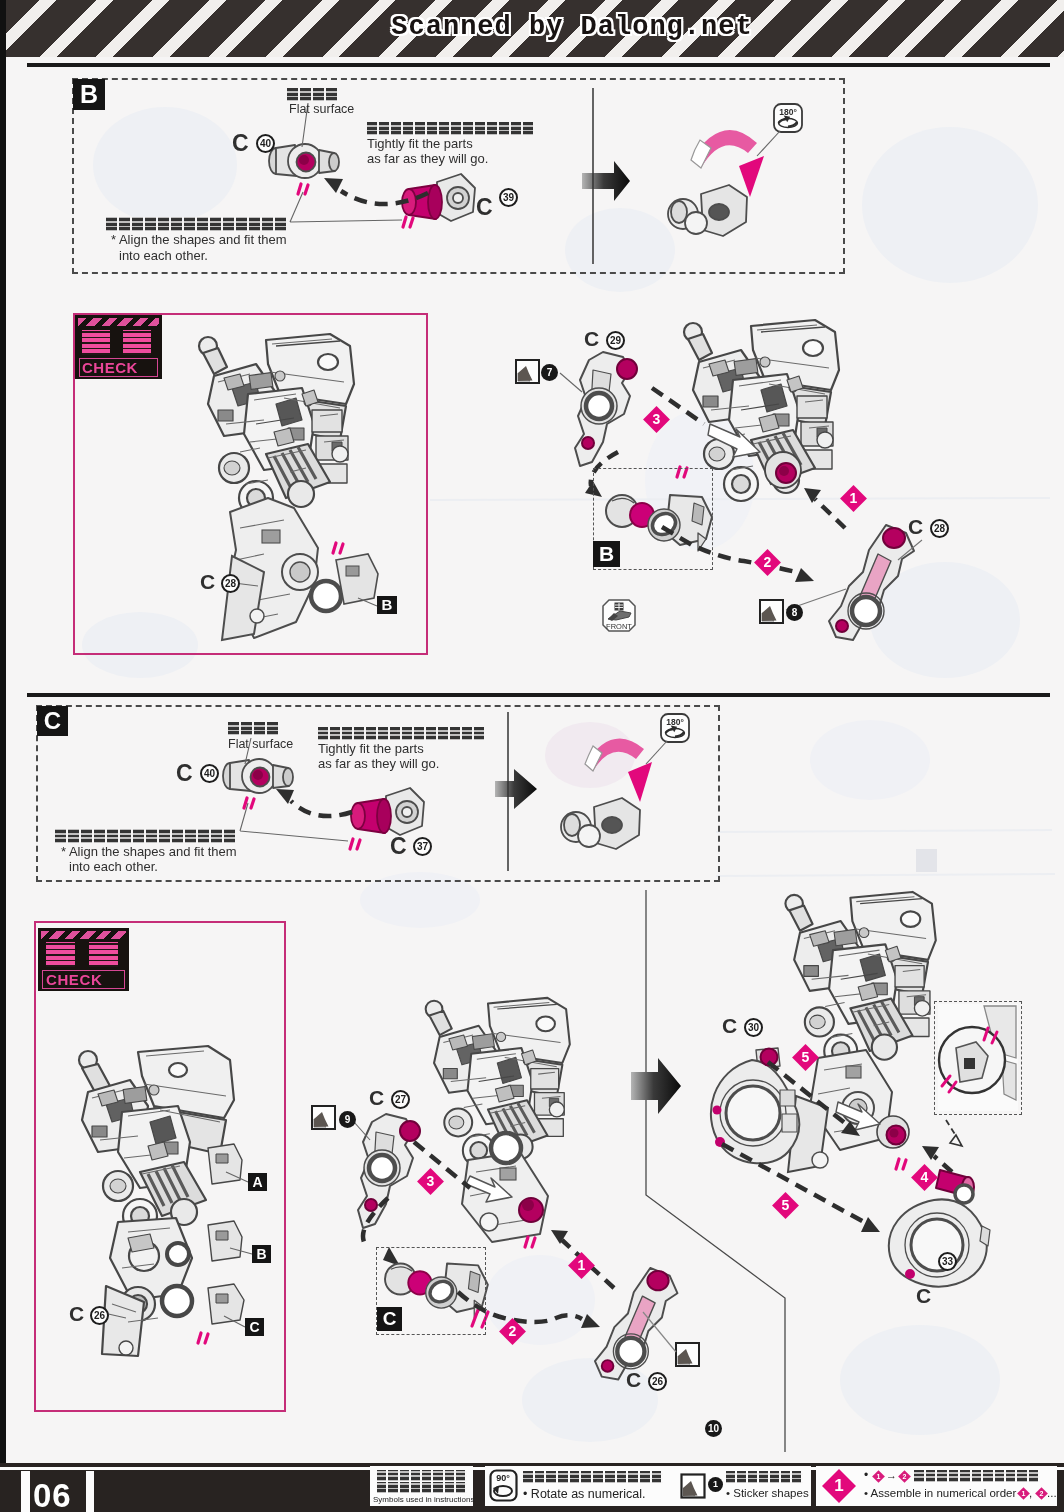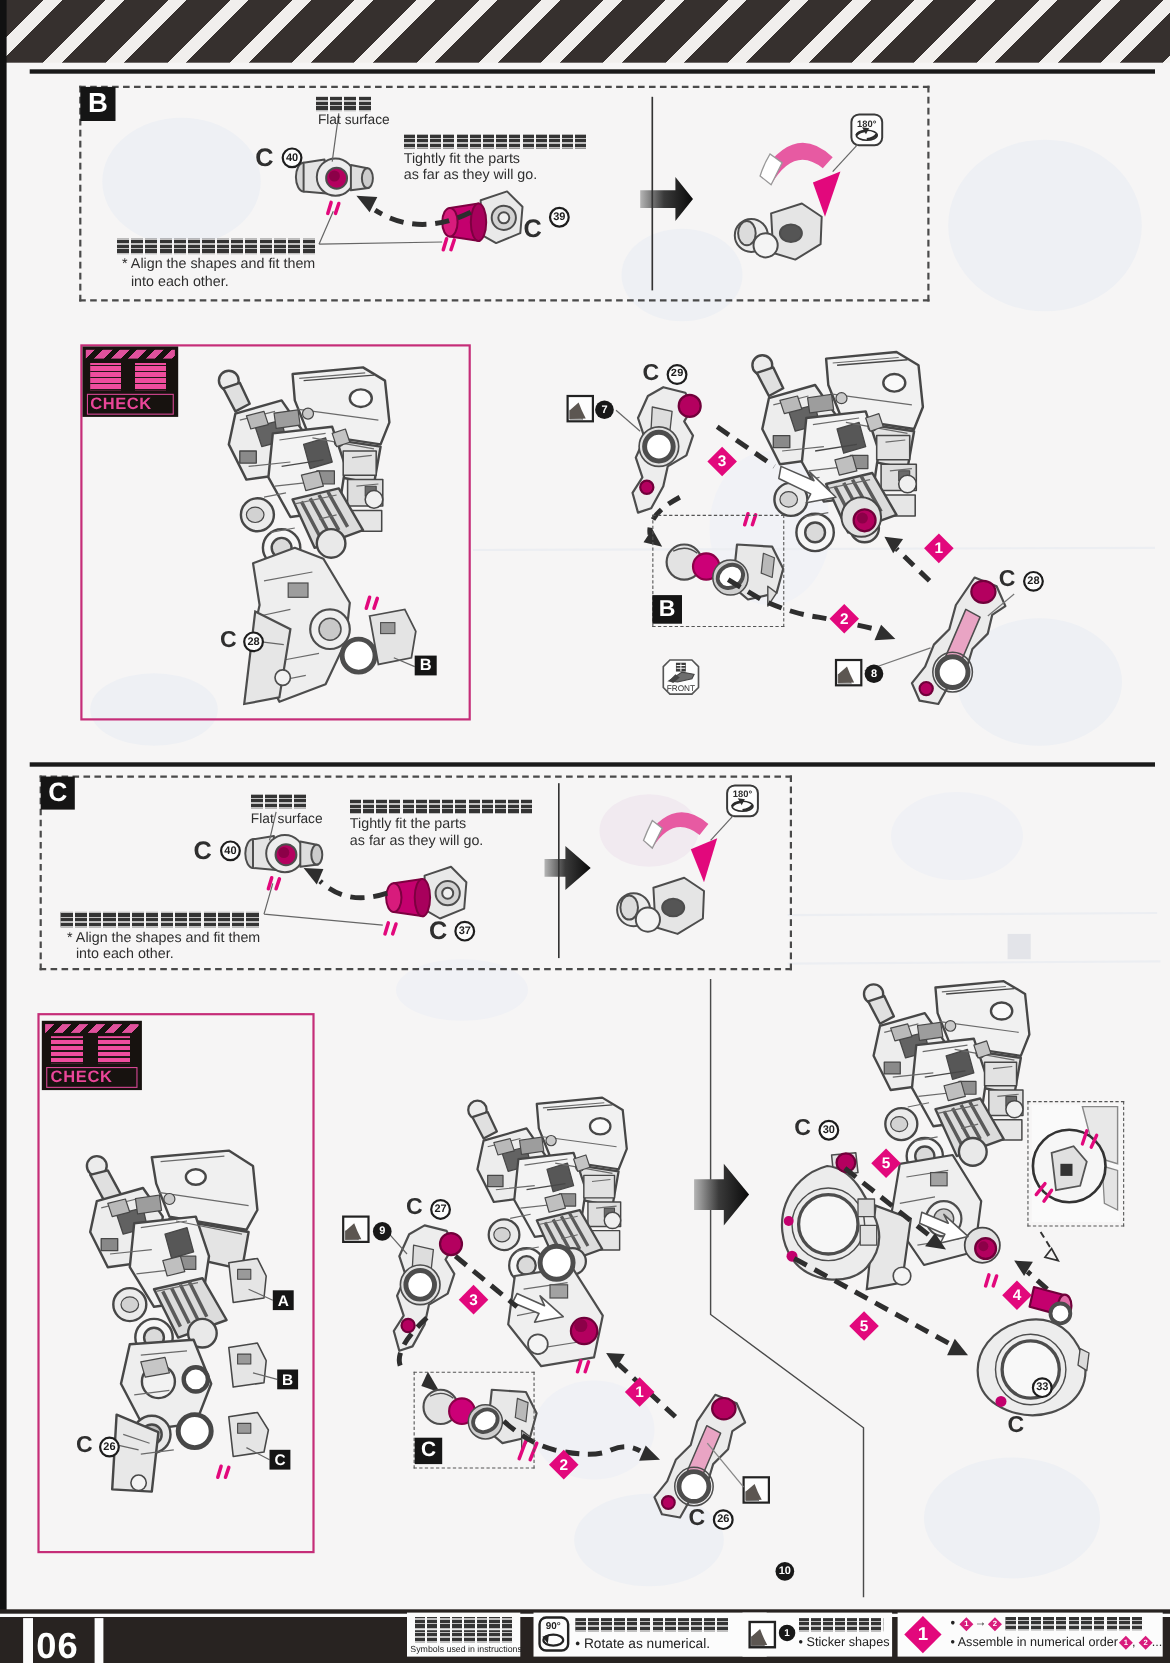--- a/index.html
+++ b/index.html
@@ -384,20 +384,21 @@
  <path d="M1002,1060 L1016,1064 L1016,1100 L1004,1094 Z" fill="#e4e4e4" stroke="#888" stroke-width="1.2"></path>
  <circle cx="972" cy="1060" r="33" fill="#f6f6f6" stroke="#333" stroke-width="2.4"></circle>
  <path d="M956,1048 L976,1042 L988,1056 L982,1078 L960,1082 Z" fill="#e0e0e0" stroke="#555" stroke-width="1.6"></path>
  <rect x="964" y="1058" width="11" height="11" fill="#333"></rect>
  <path d="M984,1040 L988,1028 M992,1043 L997,1032 M950,1076 L942,1086 M956,1082 L949,1092" stroke="#e2087c" stroke-width="3" stroke-linecap="round"></path>
 </g>
 <path d="M946,1120 L956,1136" fill="none" stroke="#333" stroke-width="1.8" stroke-dasharray="6 4"></path>
 <polygon points="962,1146 950,1143 956,1135" fill="none" stroke="#333" stroke-width="1.6"></polygon>
 </svg>
 <div id="banner"></div>
+    <span id="bt">Scanned by Dalong.net</span>
 <div id="lbar"></div>
 <div class="rule" style="top:63px;"></div>
 <div class="rule" style="top:693px;"></div>
 
 <div class="dash" style="left:72px;top:78px;width:769px;height:192px;"></div>
 <div class="bx" style="left:73px;top:79px;width:32px;height:31px;font-size:25px;line-height:31px;">B</div>
 <div class="jp" style="left:287px;top:88px;width:51px;height:13px;--cw:11px;--cp:13px;"></div>
 <div class="t" style="left:289px;top:102px;font-size:12.5px;">Flat surface</div>
 <div class="t b" style="left:232px;top:130px;font-size:23px;">C</div>
 <div class="cn" style="left:256px;top:134px;">40</div>
@@ -415,21 +416,21 @@
  <div style="position:absolute;left:3px;top:3px;right:3px;height:8px;background:repeating-linear-gradient(135deg,#e0519c 0 6px,#17120f 6px 11px);"></div>
  <div class="jp" style="left:7px;top:15px;width:72px;height:25px;--cw:28px;--cp:41px;background-image:repeating-linear-gradient(0deg, rgba(23,18,15,.95) 0 1.6px, rgba(23,18,15,0) 1.6px 5.5px),repeating-linear-gradient(90deg,#ef4d9e 0 28px,transparent 28px 41px);"></div>
  <div style="position:absolute;left:4px;top:43px;width:77px;height:17px;border:1.5px solid #d64794;"></div>
  <div class="t b" style="left:7px;top:44px;font-size:15px;color:#ea4699;letter-spacing:.5px;">CHECK</div>
 </div>
 <div class="t b" style="left:200px;top:570px;font-size:21px;">C</div>
 <div class="cn" style="left:221px;top:574px;">28</div>
 <div class="bx" style="left:377px;top:596px;width:20px;height:18px;font-size:15px;line-height:18px;">B</div>
 
 <div class="t b" style="left:584px;top:327px;font-size:21px;">C</div>
-<div class="cn" style="left:606px;top:331px;font-family:Liberation Mono, monospace;">29</div>
+<div class="cn" style="left:606px;top:331px;">29</div>
 <div class="cb" style="left:541px;top:364px;">7</div>
 <div class="dm" style="left:647px;top:410px;">
       <i>3</i>
     </div>
 <div class="dash2" style="left:593px;top:468px;width:118px;height:100px;"></div>
 <div class="bx" style="left:593px;top:541px;width:27px;height:26px;font-size:21px;line-height:26px;">B</div>
 <div class="dm" style="left:844px;top:489px;">
       <i>1</i>
     </div>
 <div class="dm" style="left:758px;top:553px;">

